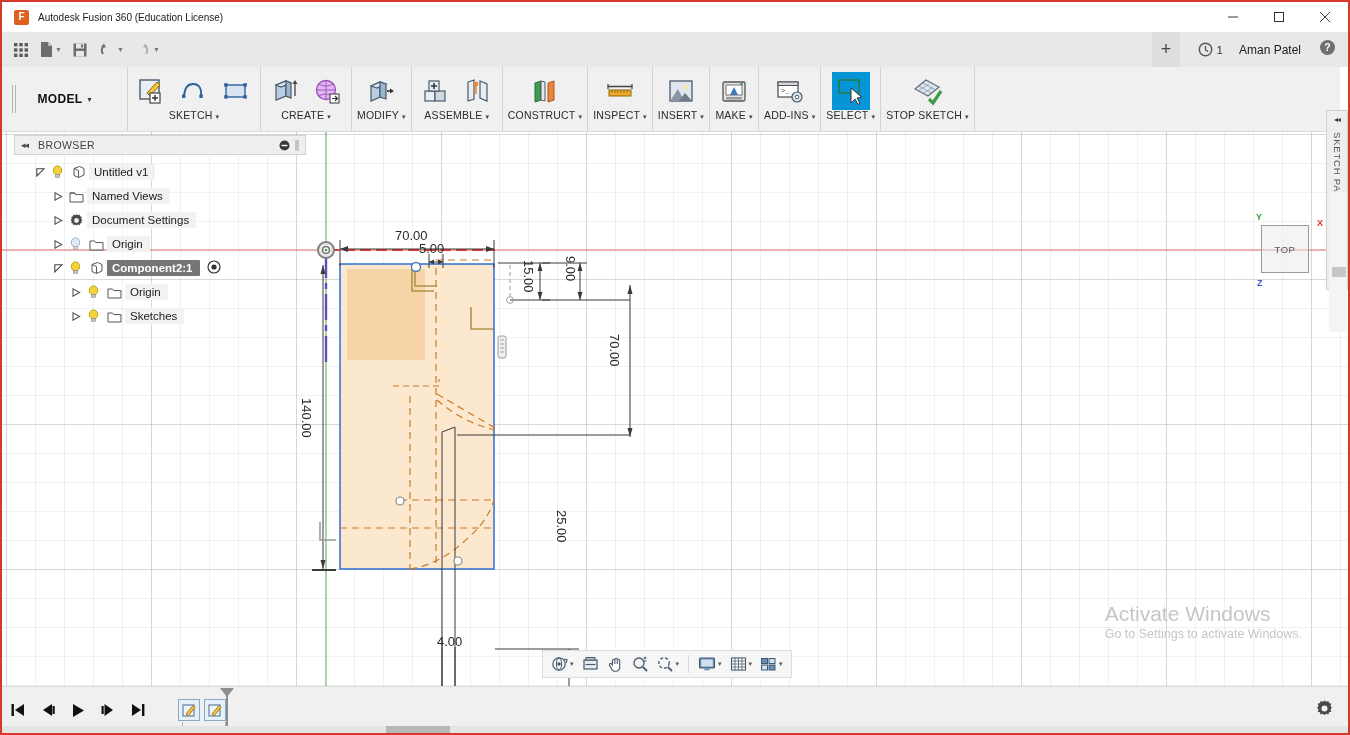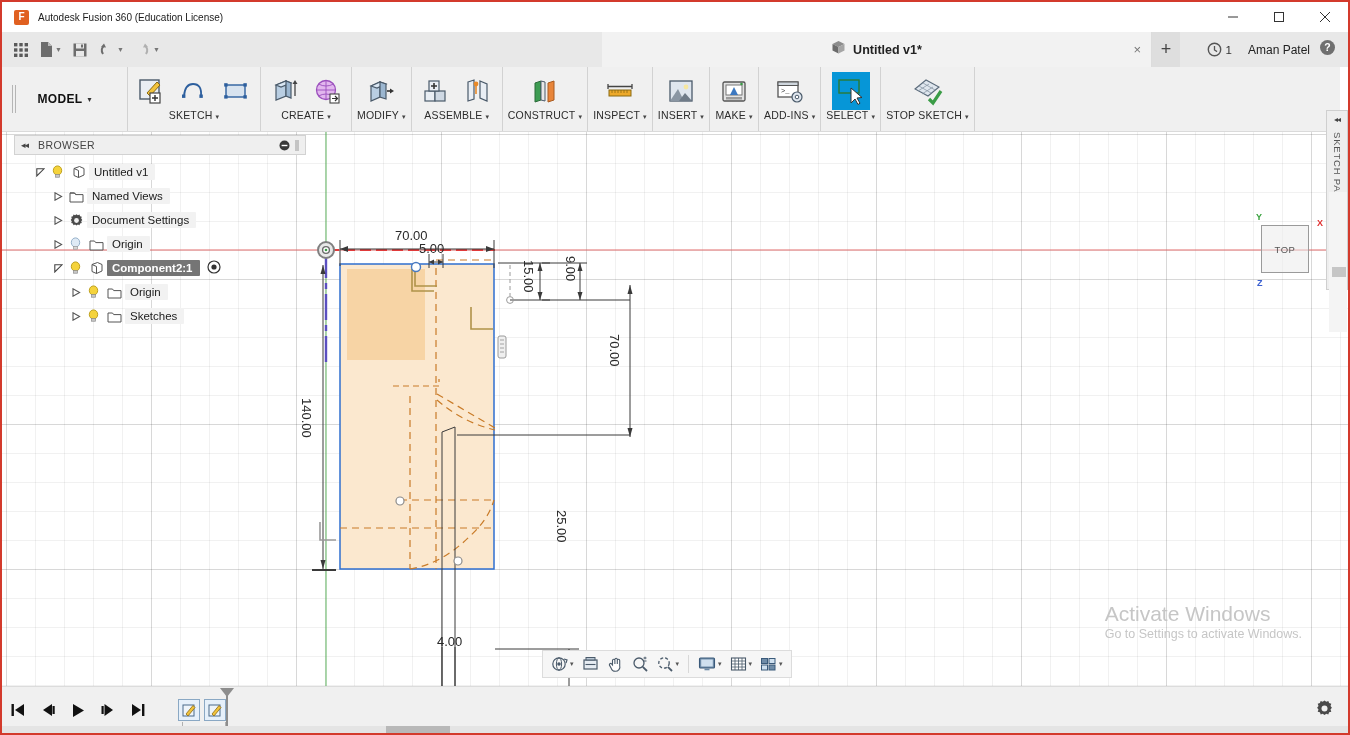--- a/index.html
+++ b/index.html
@@ -63,21 +63,21 @@
   }
   .tab-plus {
     position: absolute; left: 1150px; width: 28px; height: 35px;
     background: #dedede;
     display: flex; align-items: center; justify-content: center;
     font-size: 18px; color: #444; font-weight: 300;
   }
   .tab-right { position: absolute; right: 0; display: flex; align-items: center; height: 35px; }
   .clock-group { display: flex; align-items: center; gap: 4px; margin-right: 16px; color: #555; }
   .clock-num { font-size: 11.5px; color: #333; }
-  .user-name { font-size: 12px; color: #222; margin-right: 9px; }
+  .user-name { font-size: 12px; color: #222; margin-right: 18px; }
   .help-icon { margin-right: 12px; }
 
   
   .ribbon {
     position: absolute; top: 65px; left: 0; right: 8px; height: 65px;
     background: #f0f0f0;
     display: flex; align-items: stretch;
     border-bottom: 1px solid #dadada;
   }
   .ribbon-left {
@@ -291,31 +291,20 @@
       </div>
       <div class="qa-btn">
         <svg width="18" height="16" viewBox="0 0 18 16">
           <path d="M11 4 Q15 7 12 12" fill="none" stroke="#b0b0b0" stroke-width="2"></path>
           <path d="M11 1.5 L14 5 L9 5.6 Z" fill="#b0b0b0"></path>
         </svg>
         <span class="qa-caret">▼</span>
       </div>
     </div>
 
-    <div class="doc-tab">
-      <span class="cube">
-        <svg width="15" height="15" viewBox="0 0 15 15">
-          <path d="M7.5 1 L13.5 4 L7.5 7 L1.5 4 Z" fill="#8c8c8c"></path>
-          <path d="M1.5 4 L7.5 7 L7.5 13.5 L1.5 10.5 Z" fill="#6b6b6b"></path>
-          <path d="M13.5 4 L7.5 7 L7.5 13.5 L13.5 10.5 Z" fill="#a5a5a5"></path>
-        </svg>
-      </span>
-      <span class="doc-tab-label">Untitled v1*</span>
-      <span class="tab-close">×</span>
-    </div>
 
     <div class="tab-plus">+</div>
 
     <div class="tab-right">
       <div class="clock-group">
         <svg width="15" height="15" viewBox="0 0 15 15">
           <circle cx="7.5" cy="7.5" r="6.2" fill="none" stroke="#555" stroke-width="1.4"></circle>
           <path d="M7.5 4 v4 l2.6 1.6" fill="none" stroke="#555" stroke-width="1.3"></path>
         </svg>
         <span class="clock-num">1</span>

